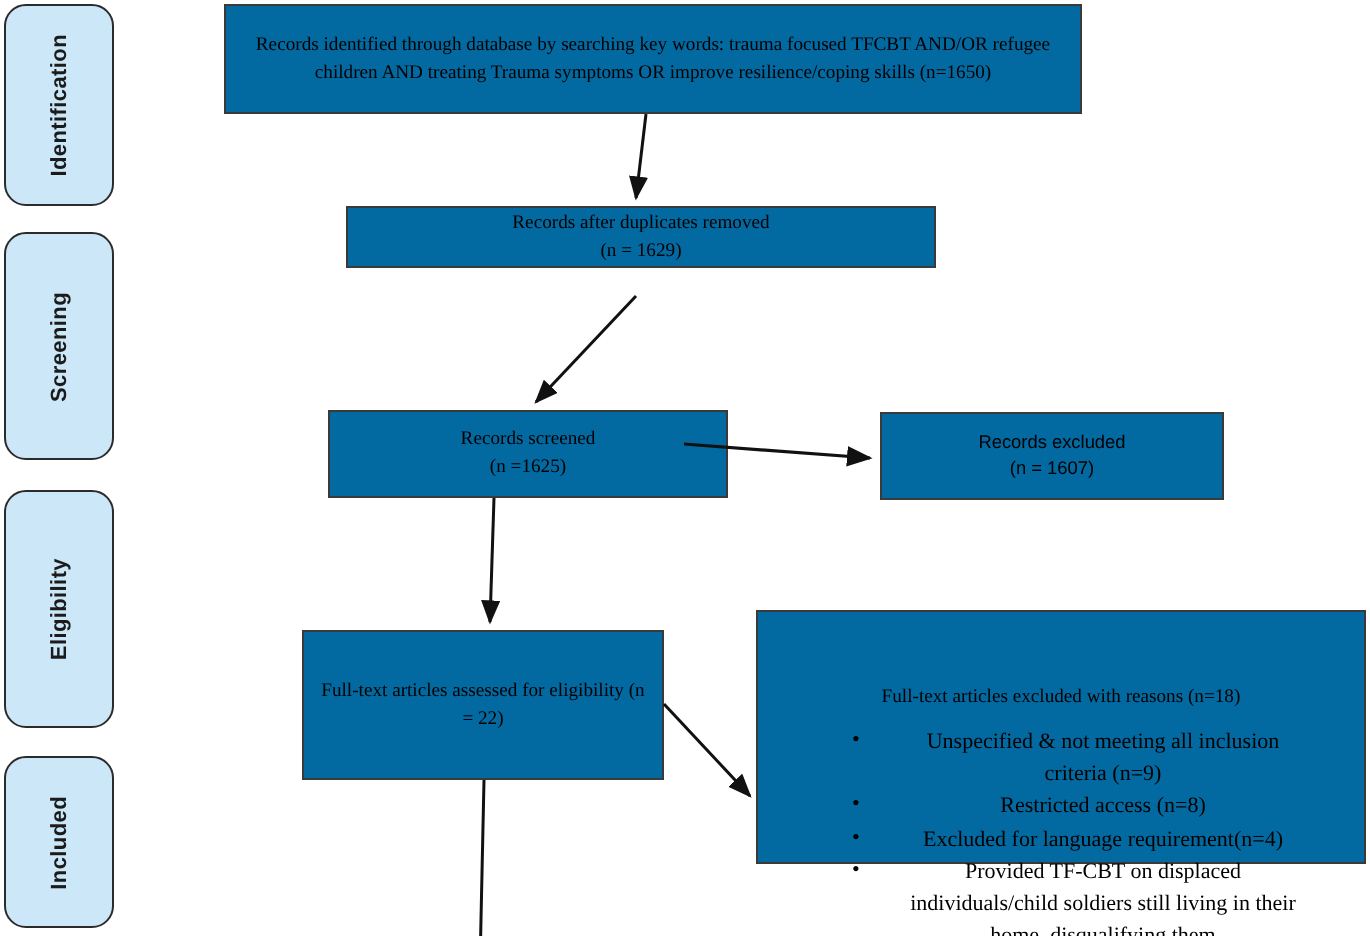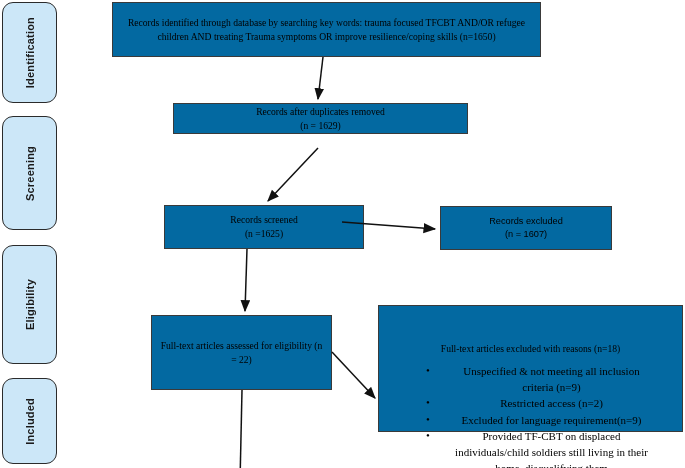--- a/index.html
+++ b/index.html
@@ -129,22 +129,22 @@
   </div>
 
   <div class="box" id="box-fulltext" style="left:151px;top:315px;width:181px;height:75px;">
     <span class="box-text">Full-text articles assessed for eligibility (n = 22)</span>
   </div>
 
   <div class="box" id="box-excluded-reasons" style="left:378px;top:305px;width:305px;height:127px;">
     <div class="reasons-title">Full-text articles excluded with reasons (n=18)</div>
     <ul>
       <li>Unspecified &amp; not meeting all inclusion criteria (n=9)</li>
-      <li>Restricted access (n=2)</li>
-      <li>Excluded for language requirement(n=9)</li>
+      <li>Restricted access (n=8)</li>
+      <li>Excluded for language requirement(n=4)</li>
       <li> Provided TF-CBT on displaced individuals/child soldiers still living in their home, disqualifying them</li>
     </ul>
   </div>
 
   <svg id="arrows" viewBox="0 0 685 468">
     <defs>
       <marker id="ah" markerWidth="9" markerHeight="9" refX="7.2" refY="3.2" orient="auto" markerUnits="strokeWidth">
         <path d="M0,0 L8,3.2 L0,6.4 z" fill="#111111"></path>
       </marker>
     </defs>

